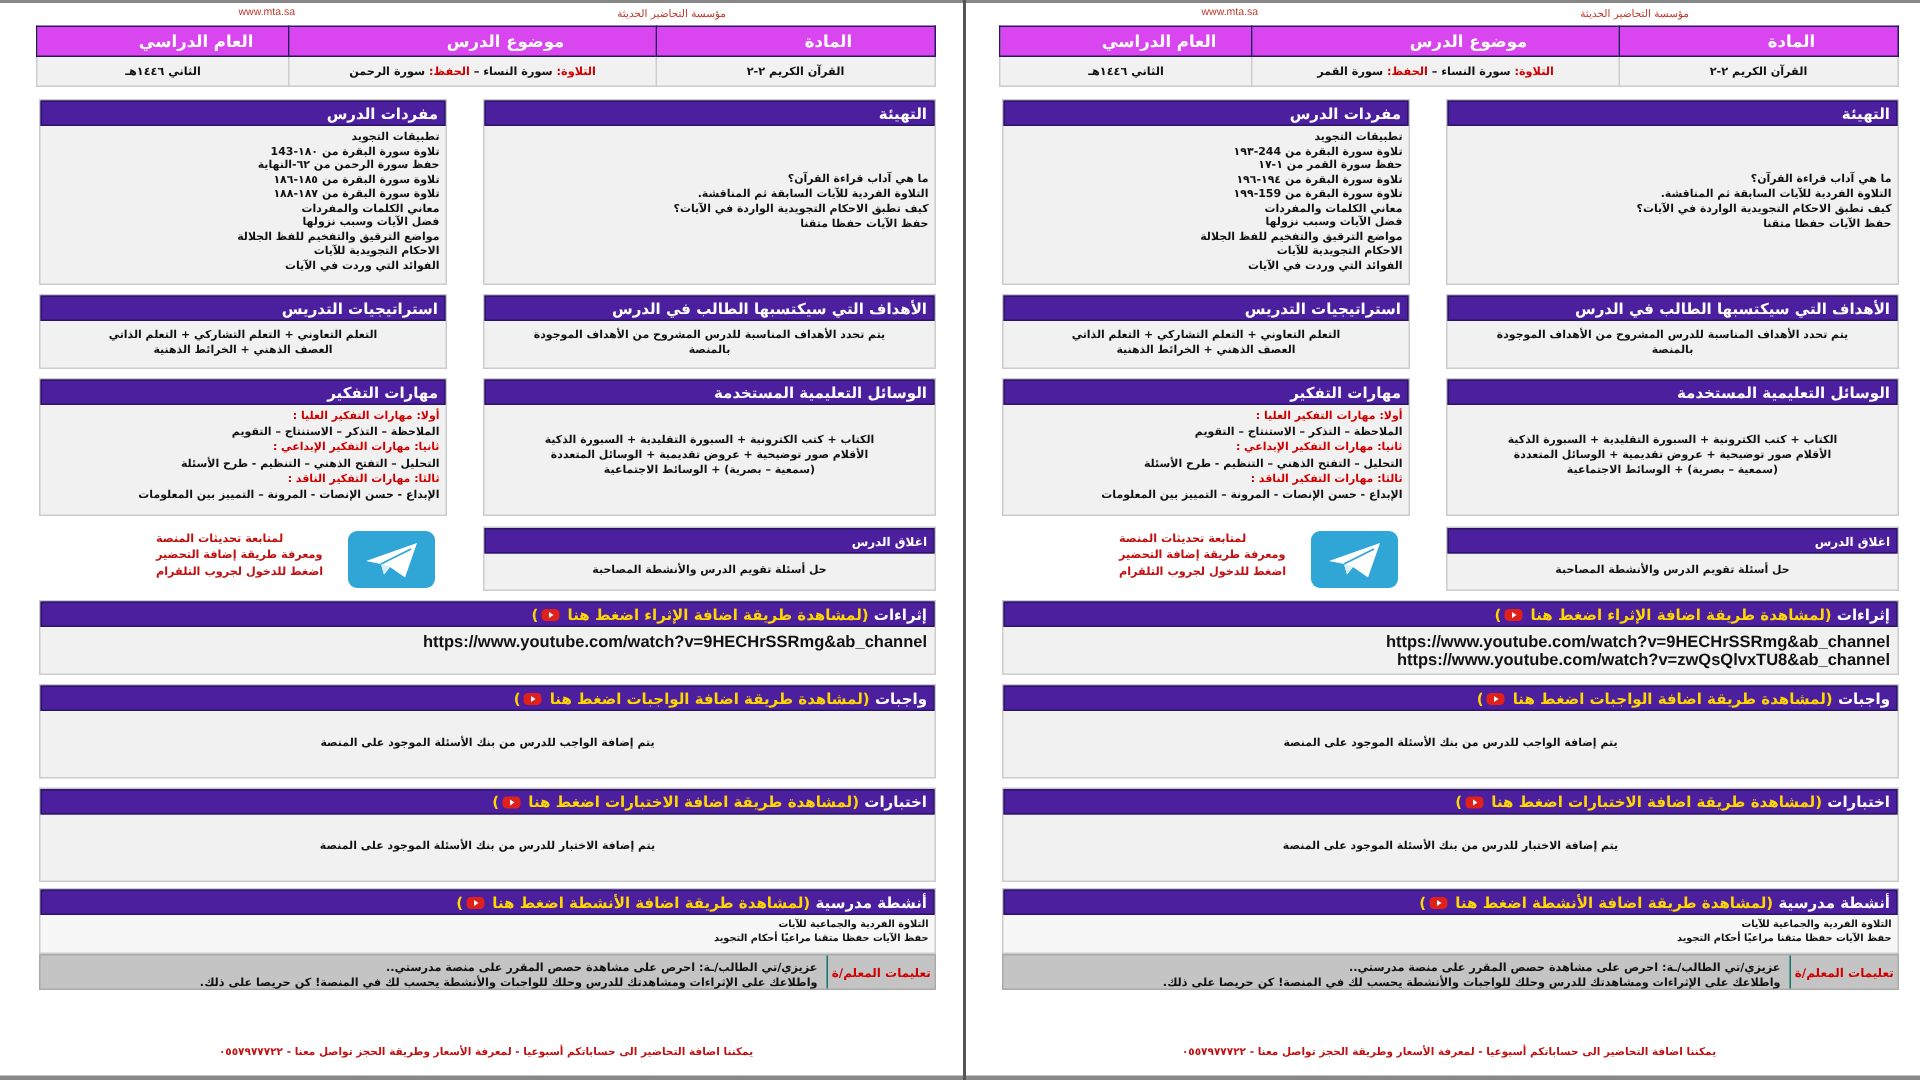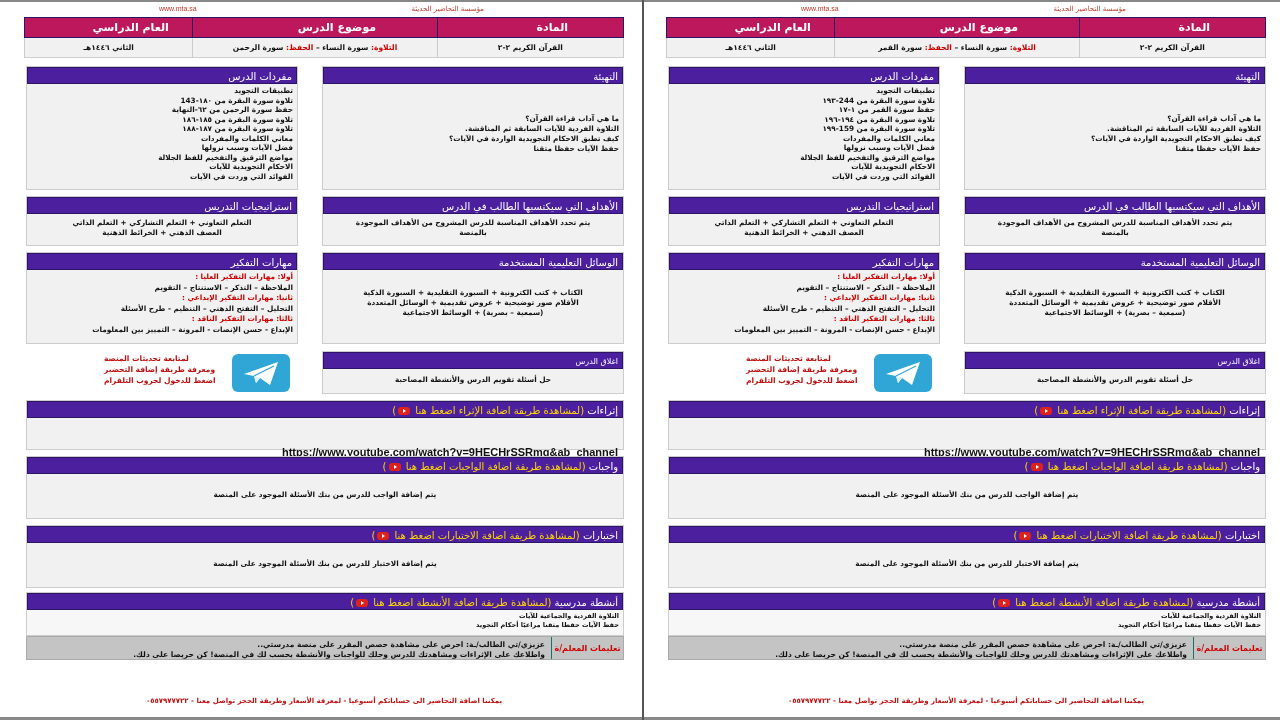--- a/index.html
+++ b/index.html
@@ -9,41 +9,41 @@
   .divider { position: absolute; left: 642px; top: 0; width: 2px; height: 720px; background: #555; }
   .page { position: absolute; top: 0; width: 600px; height: 720px; direction: rtl; }
   .page.left { left: 24px; }
   .page.right { left: 666px; }
 
   .top-line { position: absolute; top: 5px; left: 0; right: 0; height: 12px; font-size: 7px; color: #c0392b; }
   .top-line .org { position: absolute; right: 140px; top: 0; }
   .top-line .site { position: absolute; left: 135px; top: 0; font-family: "Liberation Sans", sans-serif; }
 
   .info-table { position: absolute; top: 17px; left: 0; width: 600px; border-collapse: collapse; }
-  .info-table th { background: #be185d; color: #fff; font-size: 11px; font-weight: bold; height: 20px; border: 1px solid #2c1466; text-align: center; padding-left: 44px; }
+  .info-table th { background: #d946ef; color: #fff; font-size: 11px; font-weight: bold; height: 20px; border: 1px solid #2c1466; text-align: center; padding-left: 44px; }
   .info-table td { background: #f1f1f1; font-size: 7.5px; font-weight: bold; height: 20px; text-align: center; border: 1px solid #ccc; color: #111; }
   .info-table .c1 { width: 168px; }
   .info-table .c2 { width: 244px; }
   .info-table .c3 { width: 186px; }
   .red { color: #d10000; }
 
   .box { position: absolute; background: #f1f1f1; border: 1px solid #ccc; }
-  .box .hdr { background: #4b1f9e; color: #fff; font-size: 10px; font-weight: normal; height: 17px; line-height: 17px; padding-right: 4px; border: 1px solid #2c1466; white-space: nowrap; overflow: hidden; }
+  .box .hdr { background: #4b1f9e; color: #fff; font-size: 10px; font-weight: bold; height: 17px; line-height: 17px; padding-right: 4px; border: 1px solid #2c1466; white-space: nowrap; overflow: hidden; }
   .box .hdr .yel { color: #ffd700; }
   .box .body { font-size: 7.3px; font-weight: bold; color: #111; line-height: 10px; padding: 2px 4px; }
   .box .body.center { text-align: center; }
 
   .yt { display: inline-block; width: 12px; height: 8px; background: #e0211b; border-radius: 3px; vertical-align: middle; position: relative; margin: 0 2px; }
   .yt::after { content: ""; position: absolute; left: 5px; top: 2px; border-left: 3px solid #fff; border-top: 2px solid transparent; border-bottom: 2px solid transparent; }
 
   .tg-wrap { position: absolute; }
   .tg-icon { position: absolute; width: 58px; height: 38px; background: #2fa6d6; border-radius: 6px; }
   .tg-text { position: absolute; font-size: 7.5px; font-weight: bold; color: #c01010; text-align: left; line-height: 11px; width: 120px; }
 
-  .links { direction: ltr; text-align: right; font-family: "Liberation Sans", sans-serif; font-size: 11px; font-weight: bold; line-height: 12px; padding: 4px 5px 0 0; color: #111; margin-top: 24px; }
+  .links { direction: ltr; text-align: right; font-family: "Liberation Sans", sans-serif; font-size: 11px; font-weight: bold; line-height: 12px; padding: 4px 5px 0 0; color: #111; }
 
   .instr { position: absolute; background: #c4c4c4; border: 1px solid #aaa; }
   .instr .lbl { position: absolute; right: 0; top: 0; width: 72px; height: 100%; color: #d10000; font-size: 8px; font-weight: bold; display: flex; align-items: center; justify-content: center; border-left: 1px solid #0f766e; }
   .instr .txt { position: absolute; right: 78px; top: 3px; font-size: 7.5px; font-weight: bold; line-height: 10px; color: #111; text-align: right; }
 
   .footer { position: absolute; top: 697px; left: 0; right: 0; text-align: center; font-size: 7px; font-weight: bold; color: #c01010; }
 </style>
 </head>
 <body>
 
@@ -310,20 +310,21 @@
   </div>
 
   <div class="box" style="left:2px; right:0; top:400px; height:50px;">
     <div class="hdr">
       <span>إثراءات</span>
       <span class="yel">(لمشاهدة طريقة اضافة الإثراء اضغط هنا</span>
       <span class="yt"></span><span class="yel">)</span>
     </div>
     <div class="links">
       <div>https://www.youtube.com/watch?v=9HECHrSSRmg&amp;ab_channel</div>
+      <div>https://www.youtube.com/watch?v=zwQsQlvxTU8&amp;ab_channel</div>
     </div>
   </div>
 
   <div class="box" style="left:2px; right:0; top:456px; height:63px;">
     <div class="hdr">
       <span>واجبات</span>
       <span class="yel">(لمشاهدة طريقة اضافة الواجبات اضغط هنا</span>
       <span class="yt"></span><span class="yel">)</span>
     </div>
     <div class="body center" style="padding-top:16px;">يتم إضافة الواجب للدرس من بنك الأسئلة الموجود على المنصة</div>

